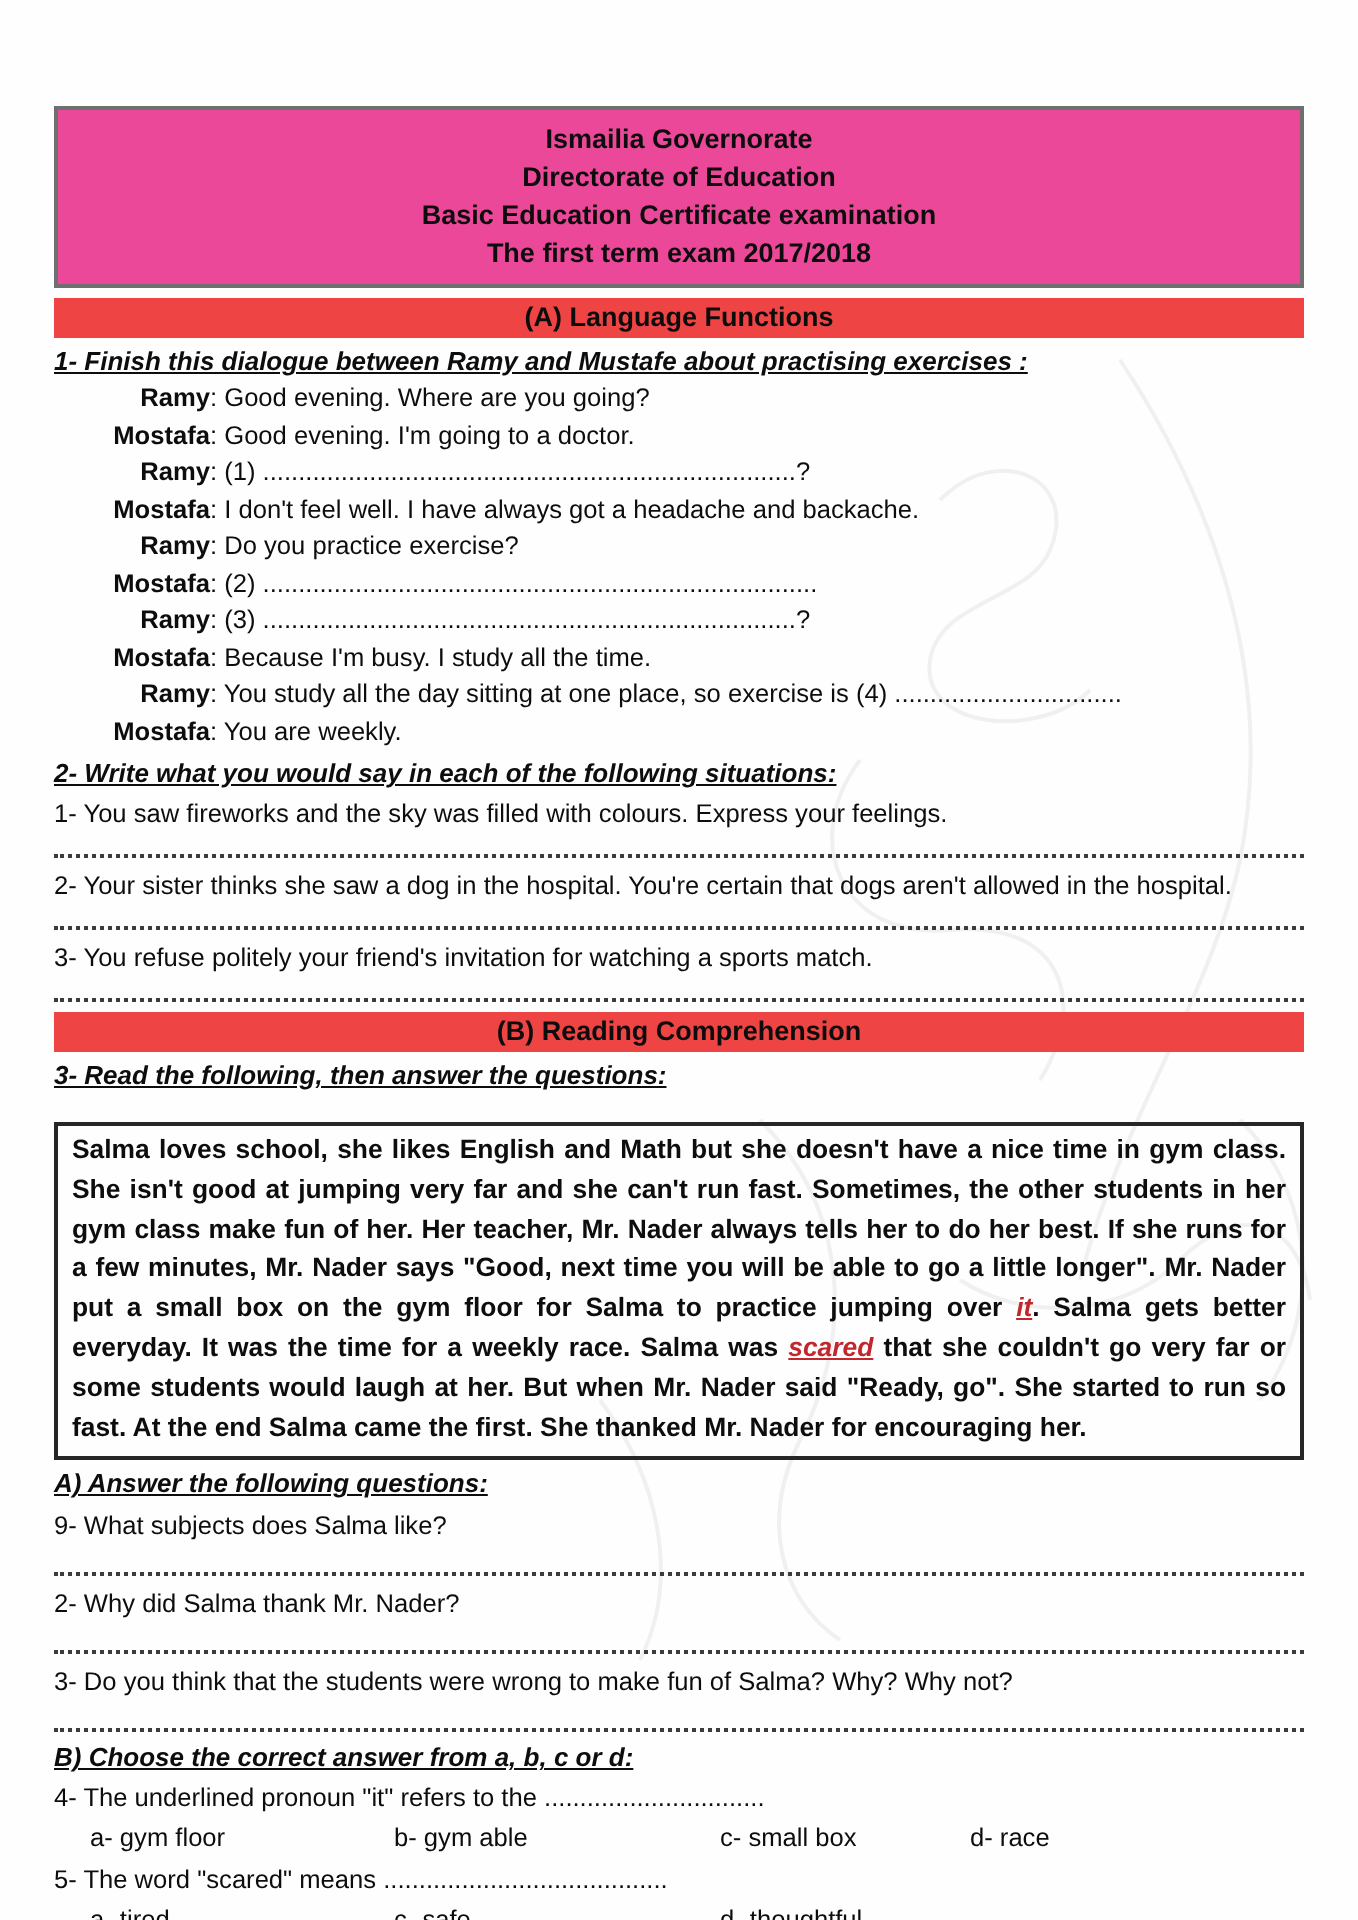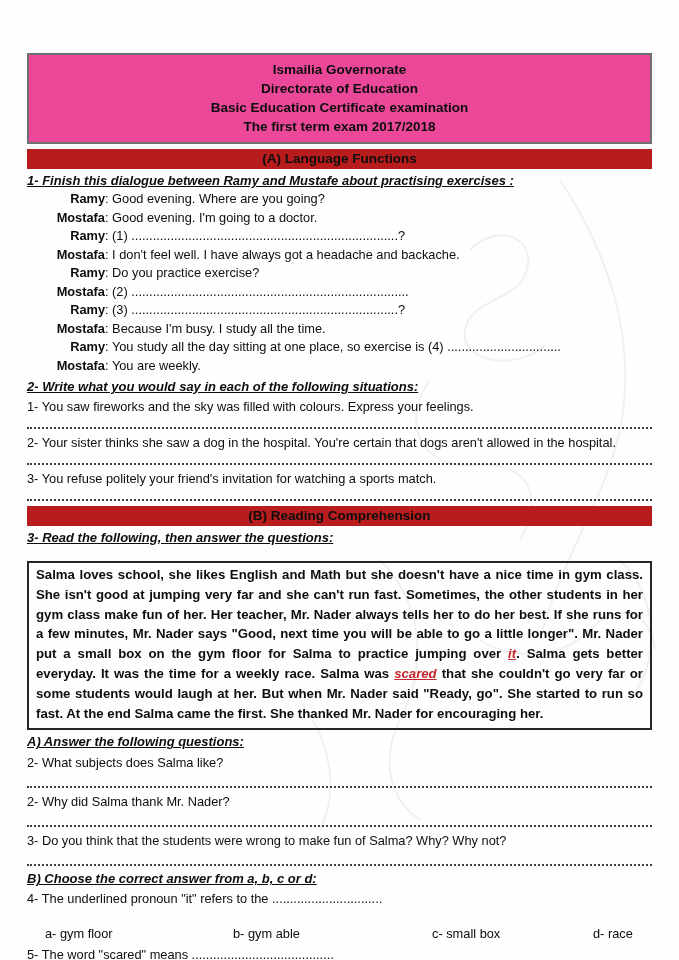--- a/index.html
+++ b/index.html
@@ -11,21 +11,21 @@
   .watermark{position:absolute;left:0;top:0;z-index:0;pointer-events:none;}
   .content{position:relative;z-index:1;padding:53px 27px 0 27px;}
 
   .header-box{
     border:2px solid #6f6f6f;text-align:center;
     padding:5px 0 6px;background:#ec4899;
   }
   .header-box div{font-weight:700;font-size:13.5px;line-height:19px;}
 
   .band{
-    margin-top:5px;background:#b91c1c;text-align:center;
+    margin-top:5px;background:#ef4444;text-align:center;
     font-weight:700;font-size:13.5px;padding:2px 0 3px;
   }
 
   .h-u{
     font-weight:700;font-style:italic;text-decoration:underline;
     font-size:13px;margin:4px 0 2px;
   }
 
   .d-row{display:flex;font-size:12.8px;line-height:18.5px;}
   .d-sp{width:78px;flex-shrink:0;font-weight:700;text-align:right;}
@@ -45,21 +45,21 @@
   .red-word{
     color:#c1272d;font-style:italic;text-decoration:underline;font-weight:700;
   }
 
   .q-item{font-size:12.8px;line-height:17px;margin-top:5px;}
   .q-item + .dotline{margin-top:4px;}
 
   .stem{font-size:12.8px;line-height:17px;margin-top:4px;}
   .opts{
     display:grid;grid-template-columns:152px 163px 125px 1fr;
-    font-size:12.8px;line-height:17px;padding-left:18px;margin:18px 0 4px;gap:36px;
+    font-size:12.8px;line-height:17px;padding-left:18px;margin:3px 0 4px;
   }
 </style>
 </head>
 <body>
 
 <svg class="watermark" width="679" height="960" viewBox="0 0 679 960">
   <g fill="none" stroke="#7a7a7a" stroke-width="2" opacity="0.10">
     <path d="M470 250 C 500 220, 540 240, 525 275 C 515 300, 470 300, 465 330 C 460 365, 520 370, 545 345"></path>
     <path d="M430 380 C 400 420, 420 470, 475 465 C 530 460, 545 500, 520 540"></path>
     <path d="M560 180 C 600 240, 640 330, 620 430 C 605 500, 560 560, 540 640"></path>
@@ -141,21 +141,21 @@
 
   <div class="h-u">3- Read the following, then answer the questions:</div>
 
   <div class="passage">
     <span>Salma loves school, she likes English and Math but she doesn't have a nice time in gym class. She isn't good at jumping very far and she can't run fast. Sometimes, the other students in her gym class make fun of her. Her teacher, Mr. Nader always tells her to do her best. If she runs for a few minutes, Mr. Nader says "Good, next time you will be able to go a little longer". Mr. Nader put a small box on the gym floor for Salma to practice jumping over </span><span class="red-word">it</span><span>. Salma gets better everyday. It was the time for a weekly race. Salma was </span><span class="red-word">scared</span><span> that she couldn't go very far or some students would laugh at her. But when Mr. Nader said "Ready, go". She started to run so fast. At the end Salma came the first. She thanked Mr. Nader for encouraging her.</span>
   </div>
 
   <div class="h-u">A) Answer the following questions:</div>
 
   <div>
-    <div class="q-item">2- What subjects does Salma like?</div>
+    <div class="q-item">9- What subjects does Salma like?</div>
     <div class="dotline"></div>
     <div class="q-item">2- Why did Salma thank Mr. Nader?</div>
     <div class="dotline"></div>
     <div class="q-item">3- Do you think that the students were wrong to make fun of Salma? Why? Why not?</div>
     <div class="dotline"></div>
   </div>
 
   <div class="h-u">B) Choose the correct answer from a, b, c or d:</div>
 
   <div class="stem">4- The underlined pronoun "it" refers to the ...............................</div>

